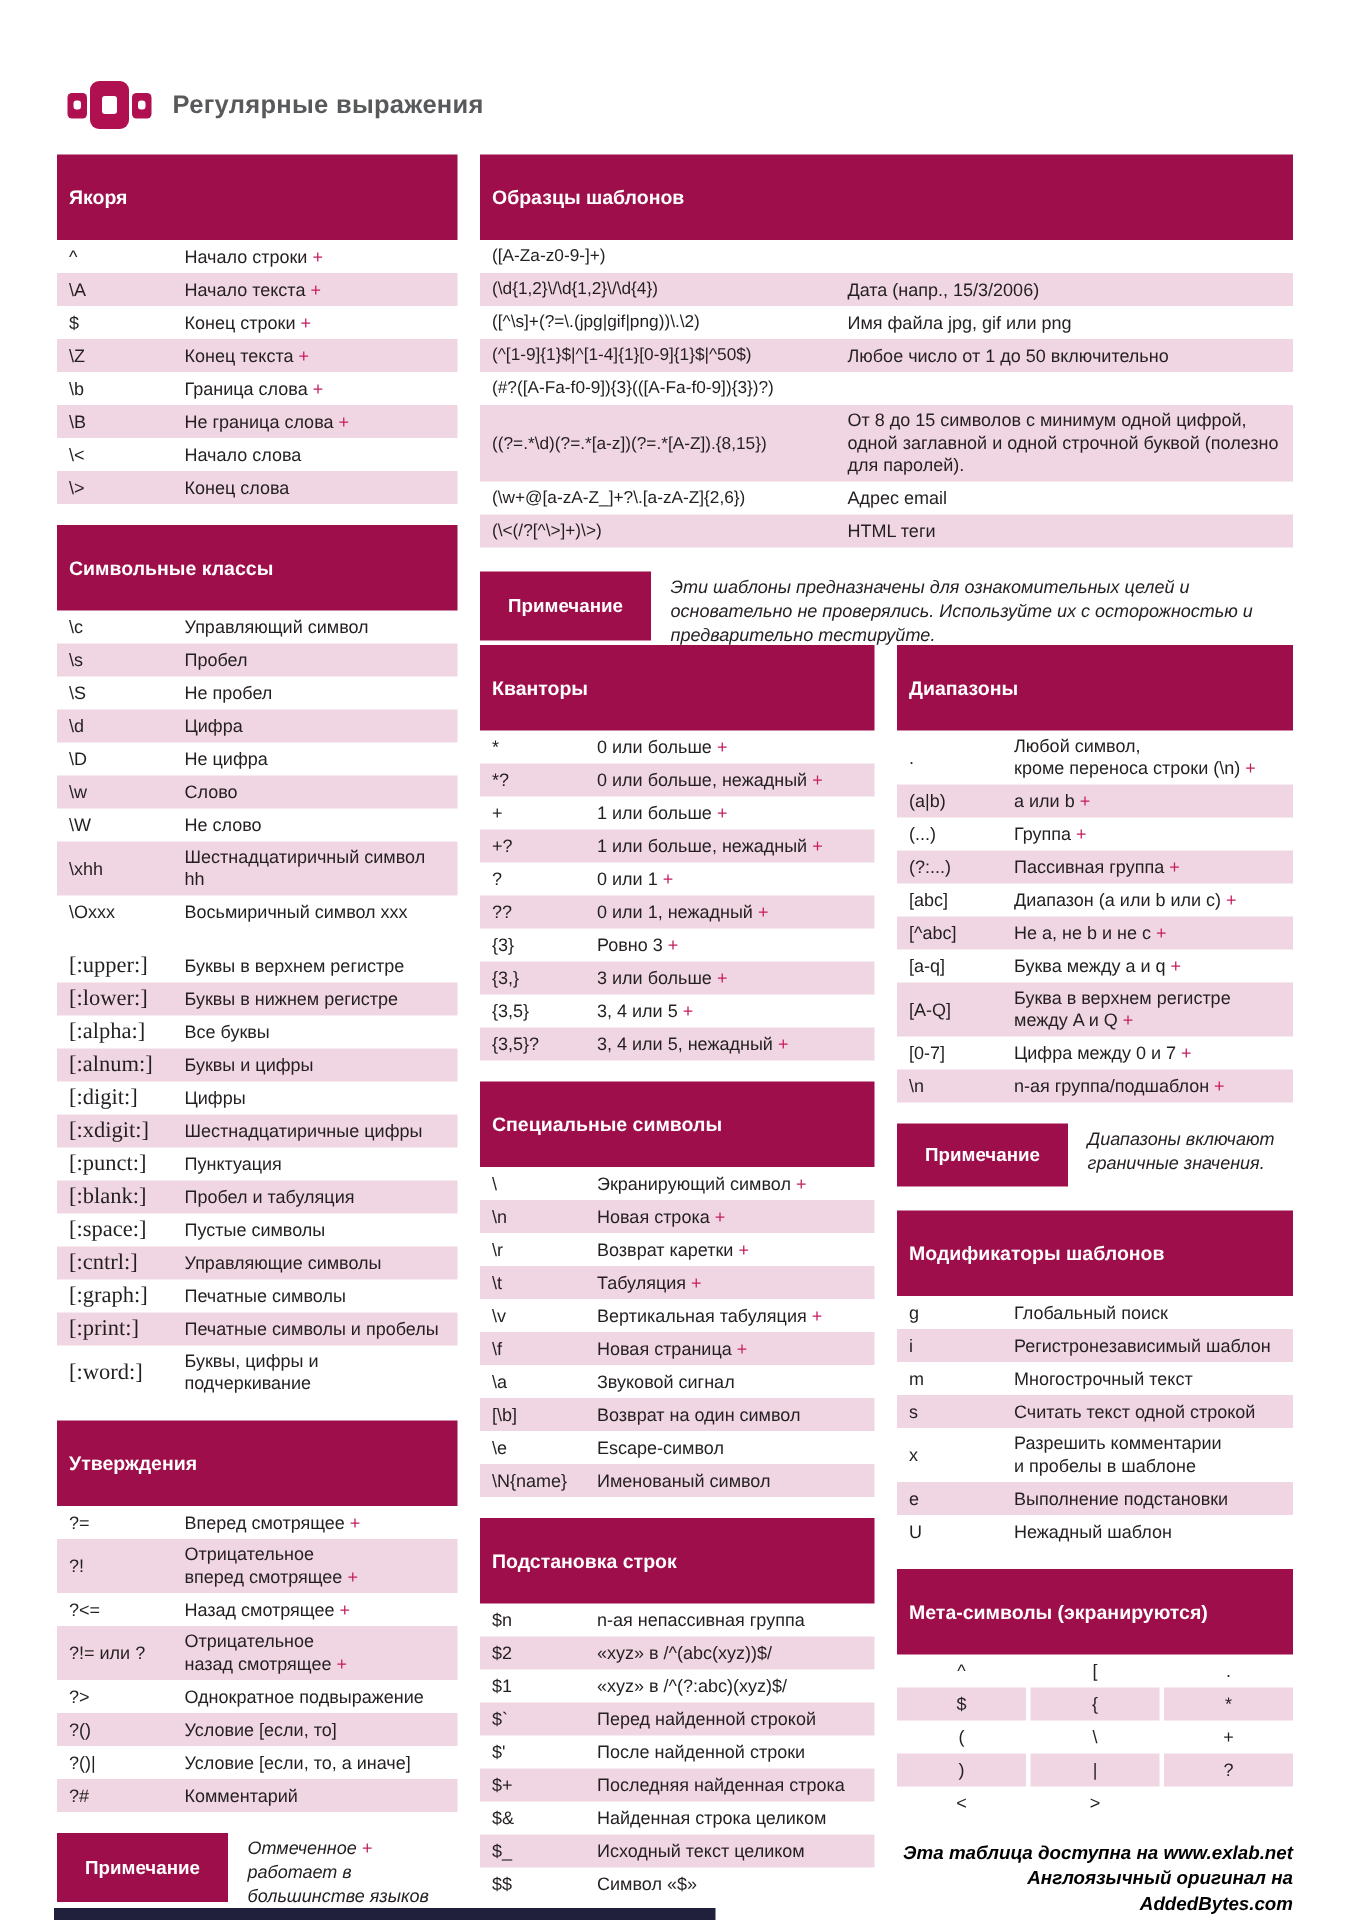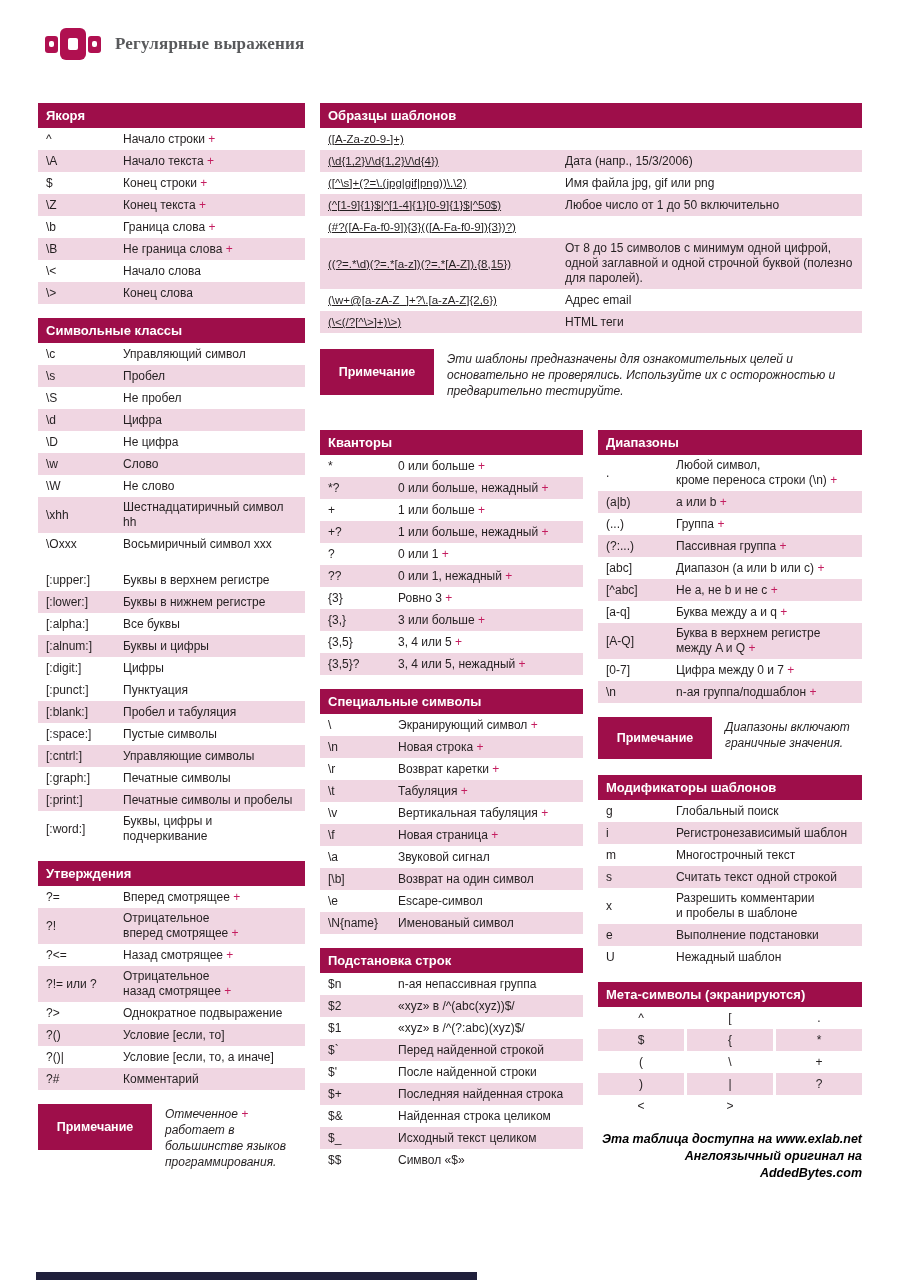--- a/index.html
+++ b/index.html
@@ -4,49 +4,49 @@
 <style>
   html,body{margin:0;padding:0;}
   body{
     width:905px;height:1280px;position:relative;background:#ffffff;
     font-family:"Liberation Sans",sans-serif;color:#231f20;
     -webkit-font-smoothing:antialiased;
   }
   .page{position:absolute;inset:0;overflow:hidden;}
 
   
-  .masthead{position:absolute;left:45px;top:28px;display:flex;align-items:center;font-family:Liberation Serif, serif;}
+  .masthead{position:absolute;left:45px;top:54px;display:flex;align-items:center;}
   .logo{display:flex;align-items:center;gap:2px;}
   .lb{background:#b01050;position:relative;border-radius:3px;}
   .lb.small{width:13px;height:17px;}
   .lb.big{width:26px;height:32px;border-radius:6px;}
   .lb::after{content:"";position:absolute;left:29%;top:30%;width:42%;height:40%;background:#fff;border-radius:2px;}
   .page-title{margin-left:14px;font-size:17px;font-weight:bold;color:#58595b;letter-spacing:.2px;}
 
   
   .col{position:absolute;}
   .col-left{left:38px;top:103px;width:267px;}
   .span-top{left:320px;top:103px;width:542px;}
   .col-mid{left:320px;top:430px;width:263px;}
   .col-right{left:598px;top:430px;width:264px;}
 
   .sec{margin-bottom:14px;}
   .sec-header{
     background:#9e0e4a;color:#ffffff;font-weight:bold;font-size:13px;
-    height:25px;line-height:25px;padding:0 8px;
+    height:25px;line-height:25px;padding:16px 8px;
   }
   .row{display:flex;min-height:22px;align-items:center;}
   .row.alt{background:#f0d6e2;}
   .sym{flex:none;width:77px;padding-left:8px;font-size:12px;}
   .desc{flex:1;font-size:12px;line-height:15px;padding:3px 6px 3px 0;white-space:pre-line;}
   .plus{color:#c41d5f;}
 
   .col-mid .sym,.col-right .sym{width:70px;}
-  .sec.posix .sym{font-family:Liberation Sans, sans-serif;font-size:12px;}
-  .sec.wide .sym{width:237px;font-size:11.5px;letter-spacing:0;text-decoration:underline;}
+  .sec.posix .sym{font-family:Liberation Serif, serif;font-size:15px;}
+  .sec.wide .sym{width:237px;font-size:11.5px;letter-spacing:0;}
   .sec.wide .desc{font-size:12px;}
 
   
   .mrow{display:flex;gap:3px;min-height:22px;}
   .mrow.alt .mcell{background:#f0d6e2;}
   .mcell{flex:1;text-align:center;line-height:22px;font-size:12px;}
 
   
   .note{display:flex;align-items:flex-start;margin-top:14px;}
   .note-box{
@@ -163,20 +163,24 @@
           <span class="desc">Все буквы</span>
         </div>
         <div class="row alt">
           <span class="sym">[:alnum:]</span>
           <span class="desc">Буквы и цифры</span>
         </div>
         <div class="row">
           <span class="sym">[:digit:]</span>
           <span class="desc">Цифры</span>
         </div>
+        <div class="row alt">
+          <span class="sym">[:xdigit:]</span>
+          <span class="desc">Шестнадцатиричные цифры</span>
+        </div>
         <div class="row">
           <span class="sym">[:punct:]</span>
           <span class="desc">Пунктуация</span>
         </div>
         <div class="row alt">
           <span class="sym">[:blank:]</span>
           <span class="desc">Пробел и табуляция</span>
         </div>
         <div class="row">
           <span class="sym">[:space:]</span>

